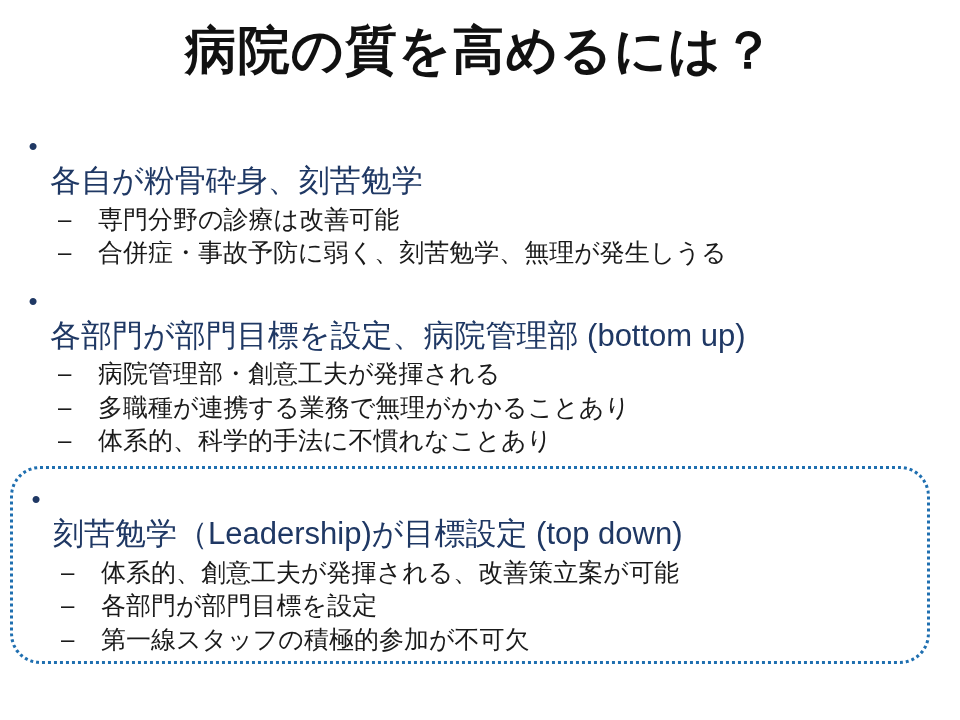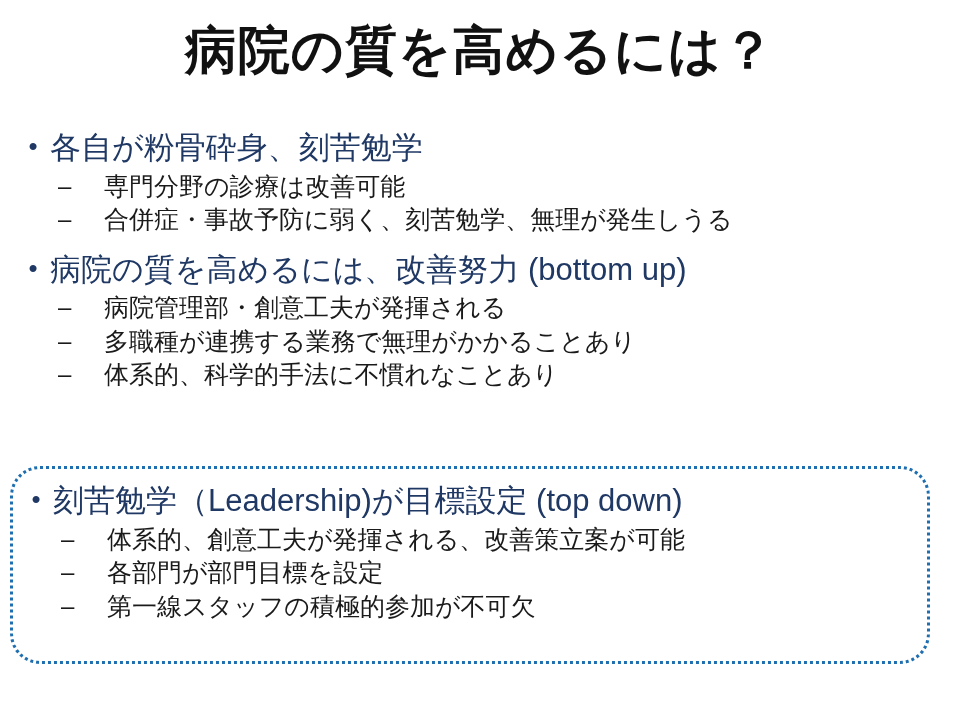--- a/index.html
+++ b/index.html
@@ -51,40 +51,40 @@
   .lvl1 .dot {
     flex: 0 0 auto;
     width: 34px;
     text-align: center;
     font-size: 26px;
     line-height: 1.45;
     color: #1f3864;
   }
   .lvl1 .txt {
     flex: 1 1 auto;
+    margin-top: 33px;
   }
   .lvl2 {
     display: flex;
     align-items: flex-start;
     color: #1a1a1a;
     font-size: 25px;
     line-height: 1.3;
     margin: 1px 0 1px 0;
   }
   .lvl2 .dash {
     flex: 0 0 auto;
     width: 40px;
     margin-left: 42px;
     text-align: left;
     color: #1a1a1a;
     font-size: 24px;
   }
   .lvl2 .txt {
     flex: 1 1 auto;
-    margin-left: 6px;
   }
   .group-3 {
     position: absolute;
     top: 466px;
     left: 10px;
     width: 920px;
     height: 198px;
     box-sizing: border-box;
     border: 3px dotted #1f6fb0;
     border-radius: 30px;
@@ -119,21 +119,21 @@
         <span class="dash">–</span>
         <span class="txt">合併症・事故予防に弱く、刻苦勉学、無理が発生しうる</span>
       </div>
     </div>
 
     <div class="spacer-top"></div>
 
     <div class="bullet-group">
       <div class="lvl1">
         <span class="dot">•</span>
-        <span class="txt">病院の質を高めるには、改善努力 (bottom up)</span>
+        <span class="txt">各部門が部門目標を設定、病院管理部 (bottom up)</span>
       </div>
       <div class="lvl2">
         <span class="dash">–</span>
         <span class="txt">病院管理部・創意工夫が発揮される</span>
       </div>
       <div class="lvl2">
         <span class="dash">–</span>
         <span class="txt">多職種が連携する業務で無理がかかることあり</span>
       </div>
       <div class="lvl2">

